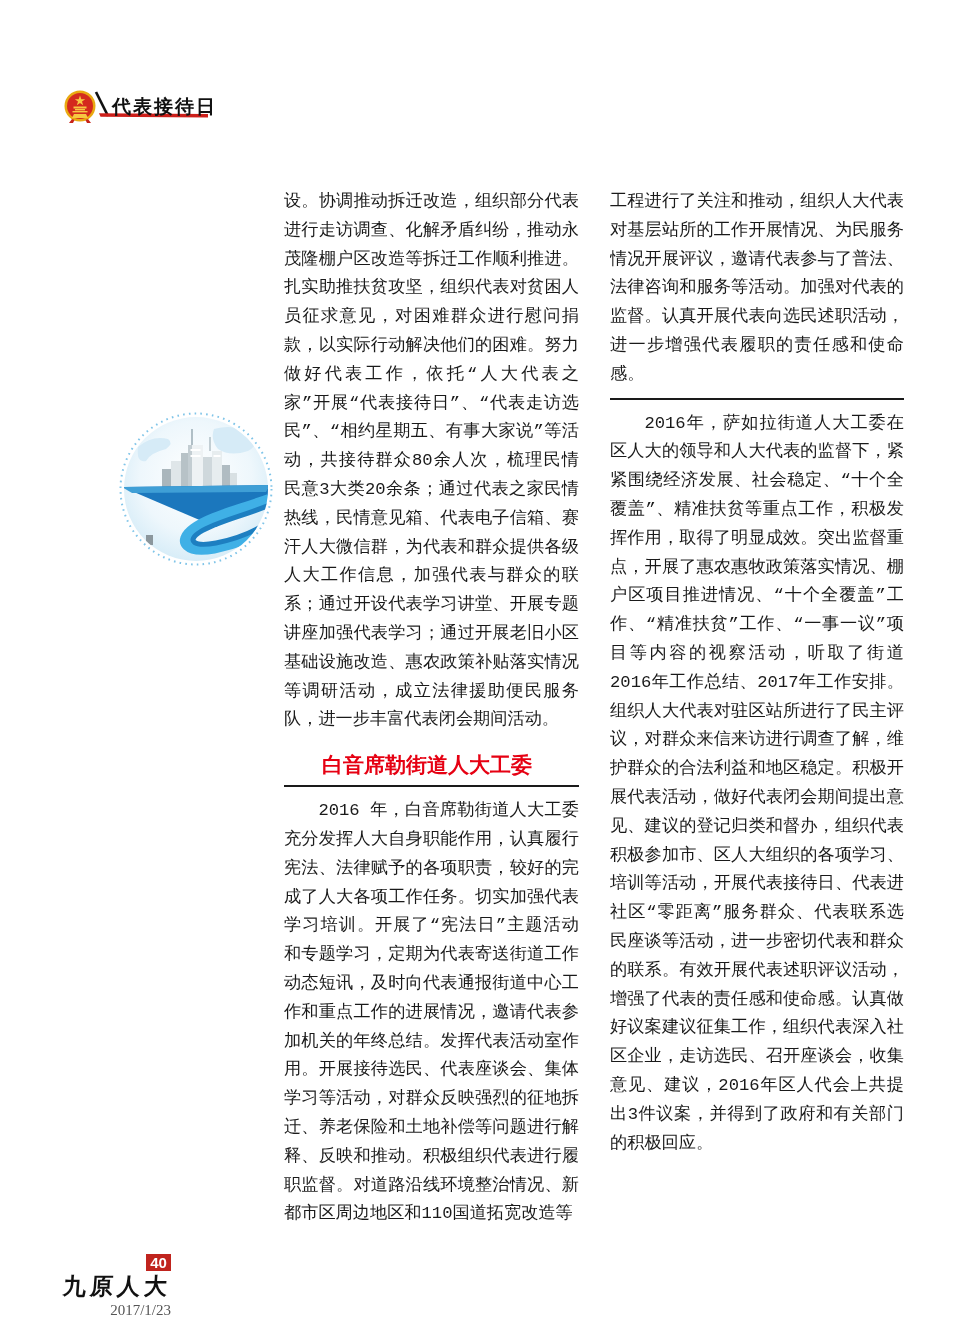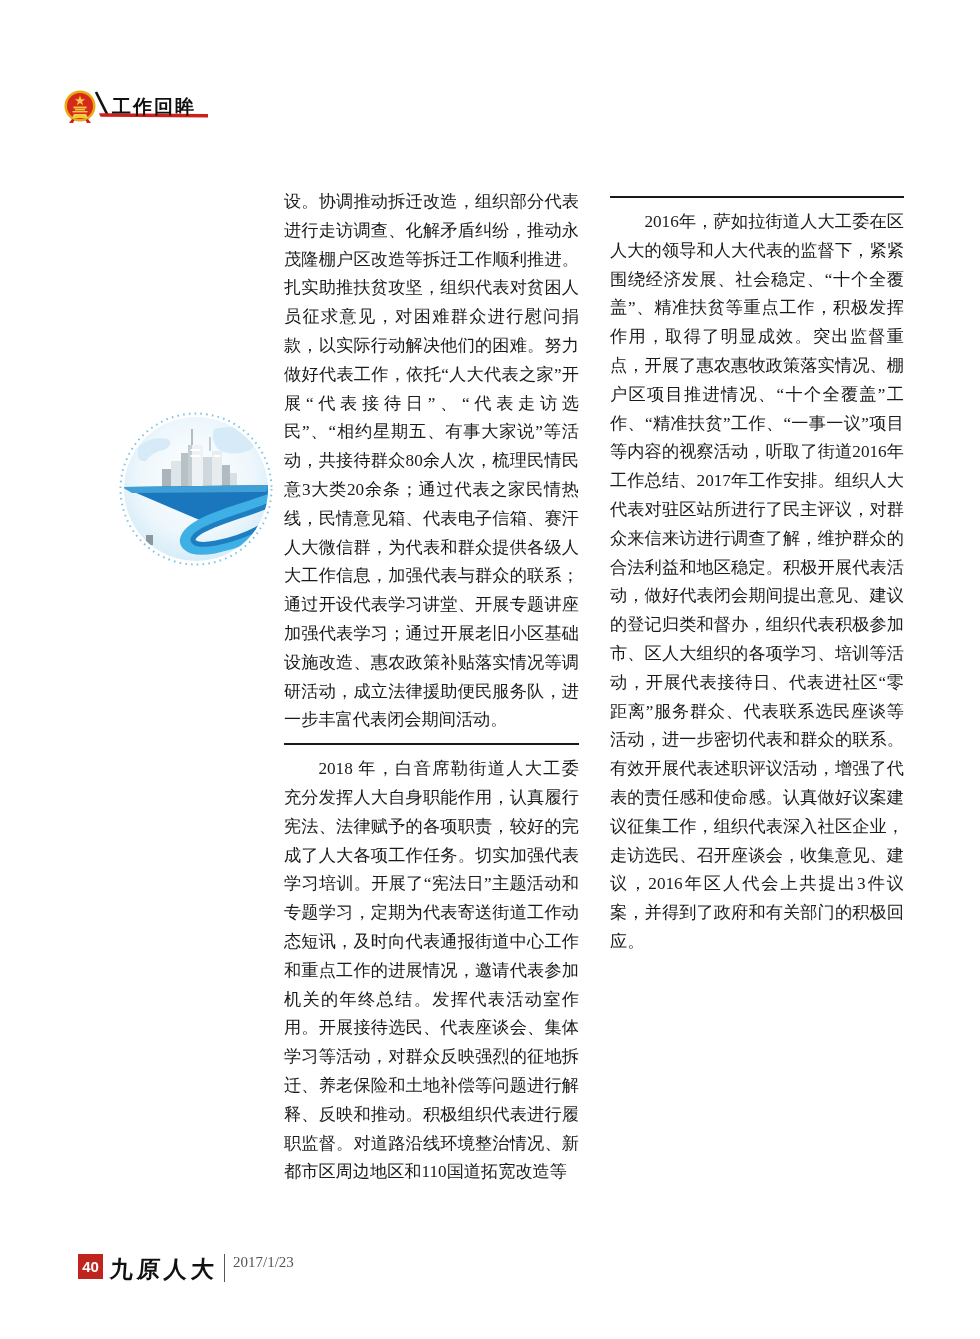--- a/index.html
+++ b/index.html
@@ -25,36 +25,36 @@
   
   .hero{position:absolute;left:118px;top:407px;width:156px;height:166px;margin:0;}
 
   
   .col{
     position:absolute;top:188px;width:295px;height:1060px;
     font-size:17.2px;line-height:28.8px;
     text-align:justify;text-justify:inter-ideograph;
     overflow:hidden;
   }
-  .col p{margin:0;}
+  .col p{margin:0;font-family:Liberation Mono, monospace;}
   .col-left{left:284px;}
   .col-right{left:610px;width:294px;}
   .col p.indent{text-indent:2em;}
   .sec-heading{
     font-family:"Liberation Sans", sans-serif;
     font-weight:bold;font-size:21px;color:#e60012;
     margin:18px 0 0 38px;line-height:24px;
   }
   .col-right .sec-heading{margin-top:38px;}
   .sec-rule{border:none;border-top:2px solid #1a1a1a;margin:8px 0 10px 0;}
 
   
   .footer{
-    position:absolute;left:78px;top:1254px;height:30px;
-    display:flex;align-items:flex-start;
+    position:absolute;left:56px;top:1254px;height:30px;
+    display:flex;align-items:flex-end;flex-direction:column;
   }
   .page-num{
     width:25px;height:25px;background:#c0241e;color:#fff;
     font-family:"Liberation Sans", sans-serif;font-weight:bold;font-size:15px;
     display:flex;align-items:center;justify-content:center;
   }
   .pub-name{
     margin-left:7px;font-size:23px;font-weight:bold;color:#111;
     font-family:"Liberation Serif", serif;letter-spacing:4px;
     transform:skewX(-4deg);
@@ -75,21 +75,21 @@
     <rect x="11" y="19" width="10" height="1.4" fill="#f7c842"></rect>
     <rect x="8.5" y="21" width="15" height="1.4" fill="#f7c842"></rect>
     <path d="M10,24 h12 l2,4 h-16 z" fill="#f7c842"></path>
     <path d="M8,29 l-3,4 h4 l1.5,-3 z" fill="#c82318"></path>
     <path d="M24,29 l3,4 h-4 l-1.5,-3 z" fill="#c82318"></path>
   </svg>
   <svg class="hdr-strokes" viewBox="0 0 130 32">
     <line x1="4" y1="2" x2="16" y2="26" stroke="#111111" stroke-width="2.6"></line>
     <polygon points="7,23.2 116,24 116,27.6 8.5,26.8" fill="#cc1f1a"></polygon>
   </svg>
-  <div class="hdr-label">工作回眸</div>
+  <div class="hdr-label">代表接待日</div>
 
   <figure class="hero">
     <svg viewBox="0 0 156 166" width="156" height="166">
       <defs>
         <radialGradient id="gBg" cx="50%" cy="42%" r="65%">
           <stop offset="0%" stop-color="#ffffff"></stop>
           <stop offset="60%" stop-color="#eef7fc"></stop>
           <stop offset="100%" stop-color="#cfe9f6"></stop>
         </radialGradient>
         <clipPath id="clipCircle">
@@ -129,25 +129,27 @@
         <path d="M152,98 C122,110 98,115 82,125 C68,134 76,140 98,136 C118,132 138,124 152,114" fill="none" stroke="#1d7fc1" stroke-width="5" stroke-linecap="round"></path>
 
         <rect x="28" y="128" width="7" height="10" fill="#8b979d"></rect>
         <rect x="24" y="134" width="4" height="6" fill="#aab4ba"></rect>
       </g>
     </svg>
   </figure>
 
   <section class="col col-left">
     <p>设。协调推动拆迁改造，组织部分代表进行走访调查、化解矛盾纠纷，推动永茂隆棚户区改造等拆迁工作顺利推进。扎实助推扶贫攻坚，组织代表对贫困人员征求意见，对困难群众进行慰问捐款，以实际行动解决他们的困难。努力做好代表工作，依托“人大代表之家”开展“代表接待日”、“代表走访选民”、“相约星期五、有事大家说”等活动，共接待群众80余人次，梳理民情民意3大类20余条；通过代表之家民情热线，民情意见箱、代表电子信箱、赛汗人大微信群，为代表和群众提供各级人大工作信息，加强代表与群众的联系；通过开设代表学习讲堂、开展专题讲座加强代表学习；通过开展老旧小区基础设施改造、惠农政策补贴落实情况等调研活动，成立法律援助便民服务队，进一步丰富代表闭会期间活动。</p>
+    <h2 class="sec-heading">白音席勒街道人大工委</h2>
     <hr class="sec-rule">
-    <p class="indent">2018 年，白音席勒街道人大工委充分发挥人大自身职能作用，认真履行宪法、法律赋予的各项职责，较好的完成了人大各项工作任务。切实加强代表学习培训。开展了“宪法日”主题活动和专题学习，定期为代表寄送街道工作动态短讯，及时向代表通报街道中心工作和重点工作的进展情况，邀请代表参加机关的年终总结。发挥代表活动室作用。开展接待选民、代表座谈会、集体学习等活动，对群众反映强烈的征地拆迁、养老保险和土地补偿等问题进行解释、反映和推动。积极组织代表进行履职监督。对道路沿线环境整治情况、新都市区周边地区和110国道拓宽改造等</p>
+    <p class="indent">2016 年，白音席勒街道人大工委充分发挥人大自身职能作用，认真履行宪法、法律赋予的各项职责，较好的完成了人大各项工作任务。切实加强代表学习培训。开展了“宪法日”主题活动和专题学习，定期为代表寄送街道工作动态短讯，及时向代表通报街道中心工作和重点工作的进展情况，邀请代表参加机关的年终总结。发挥代表活动室作用。开展接待选民、代表座谈会、集体学习等活动，对群众反映强烈的征地拆迁、养老保险和土地补偿等问题进行解释、反映和推动。积极组织代表进行履职监督。对道路沿线环境整治情况、新都市区周边地区和110国道拓宽改造等</p>
   </section>
 
   <section class="col col-right">
+    <p>工程进行了关注和推动，组织人大代表对基层站所的工作开展情况、为民服务情况开展评议，邀请代表参与了普法、法律咨询和服务等活动。加强对代表的监督。认真开展代表向选民述职活动，进一步增强代表履职的责任感和使命感。</p>
     <hr class="sec-rule">
     <p class="indent">2016年，萨如拉街道人大工委在区人大的领导和人大代表的监督下，紧紧围绕经济发展、社会稳定、“十个全覆盖”、精准扶贫等重点工作，积极发挥作用，取得了明显成效。突出监督重点，开展了惠农惠牧政策落实情况、棚户区项目推进情况、“十个全覆盖”工作、“精准扶贫”工作、“一事一议”项目等内容的视察活动，听取了街道2016年工作总结、2017年工作安排。组织人大代表对驻区站所进行了民主评议，对群众来信来访进行调查了解，维护群众的合法利益和地区稳定。积极开展代表活动，做好代表闭会期间提出意见、建议的登记归类和督办，组织代表积极参加市、区人大组织的各项学习、培训等活动，开展代表接待日、代表进社区“零距离”服务群众、代表联系选民座谈等活动，进一步密切代表和群众的联系。有效开展代表述职评议活动，增强了代表的责任感和使命感。认真做好议案建议征集工作，组织代表深入社区企业，走访选民、召开座谈会，收集意见、建议，2016年区人代会上共提出3件议案，并得到了政府和有关部门的积极回应。</p>
   </section>
 
   <div class="footer">
     <span class="page-num">40</span>
     <span class="pub-name">九原人大</span>
     <span class="foot-divider"></span>
     <span class="foot-date">2017/1/23</span>
   </div>

